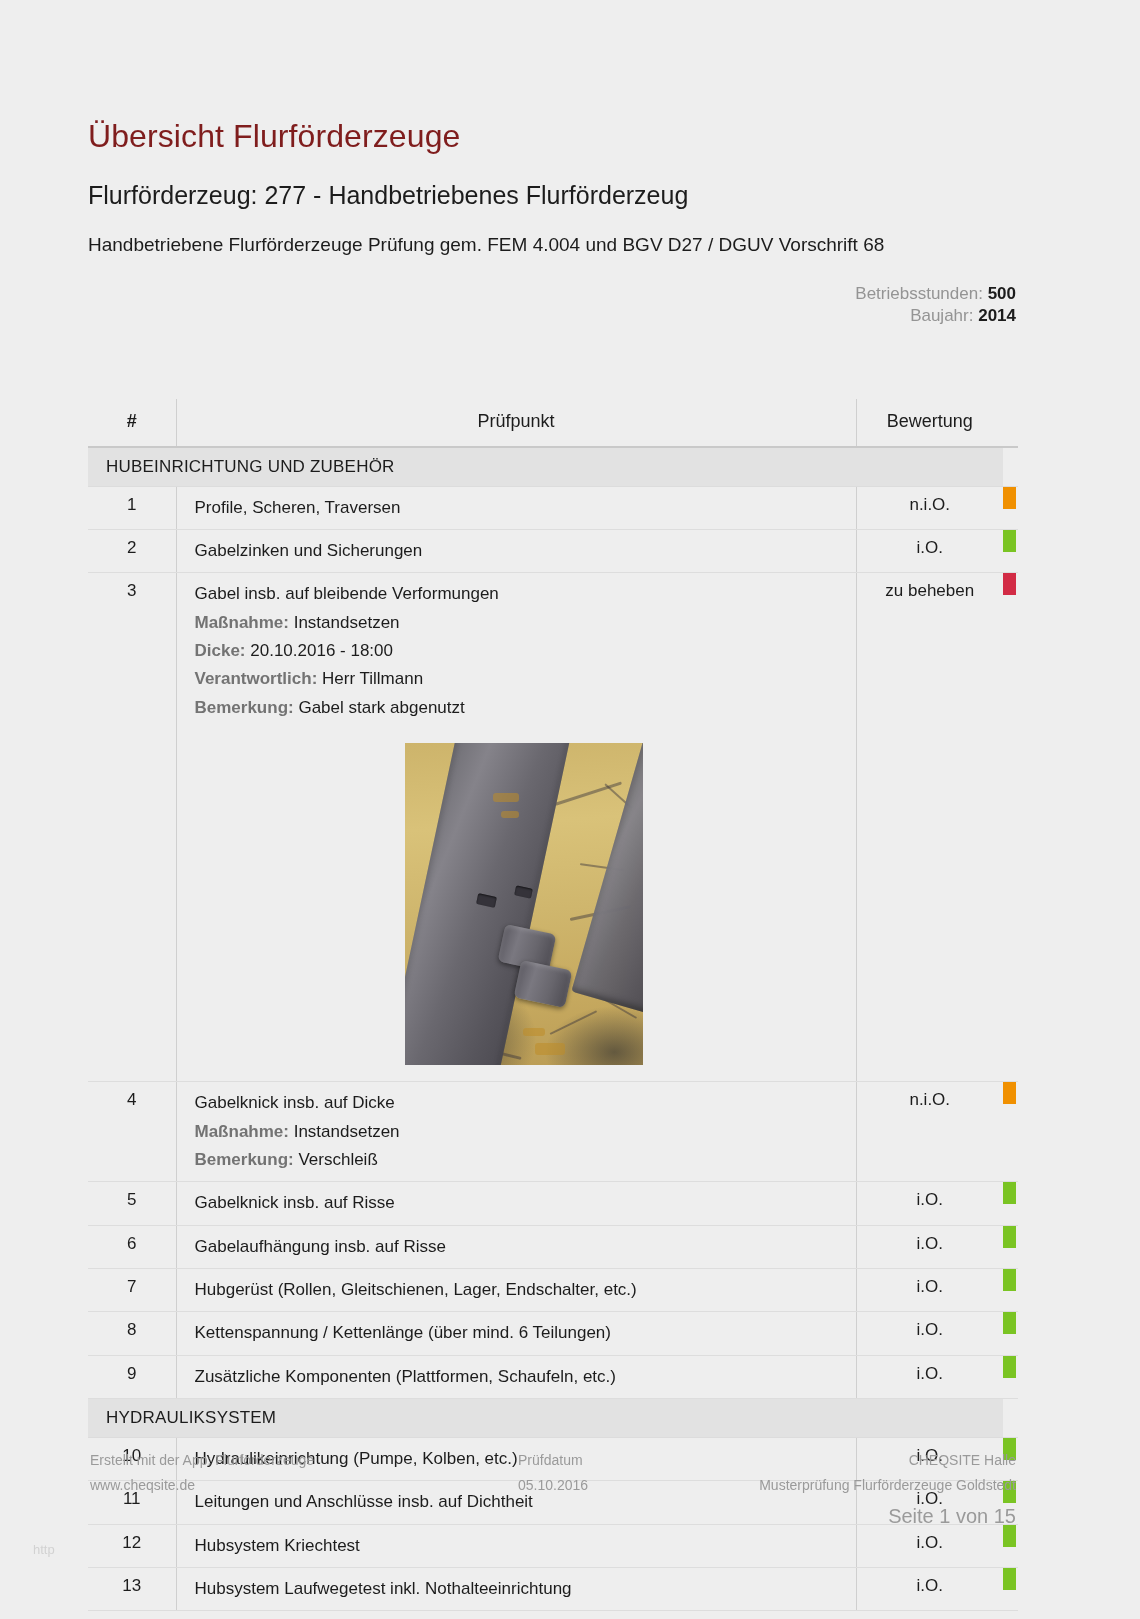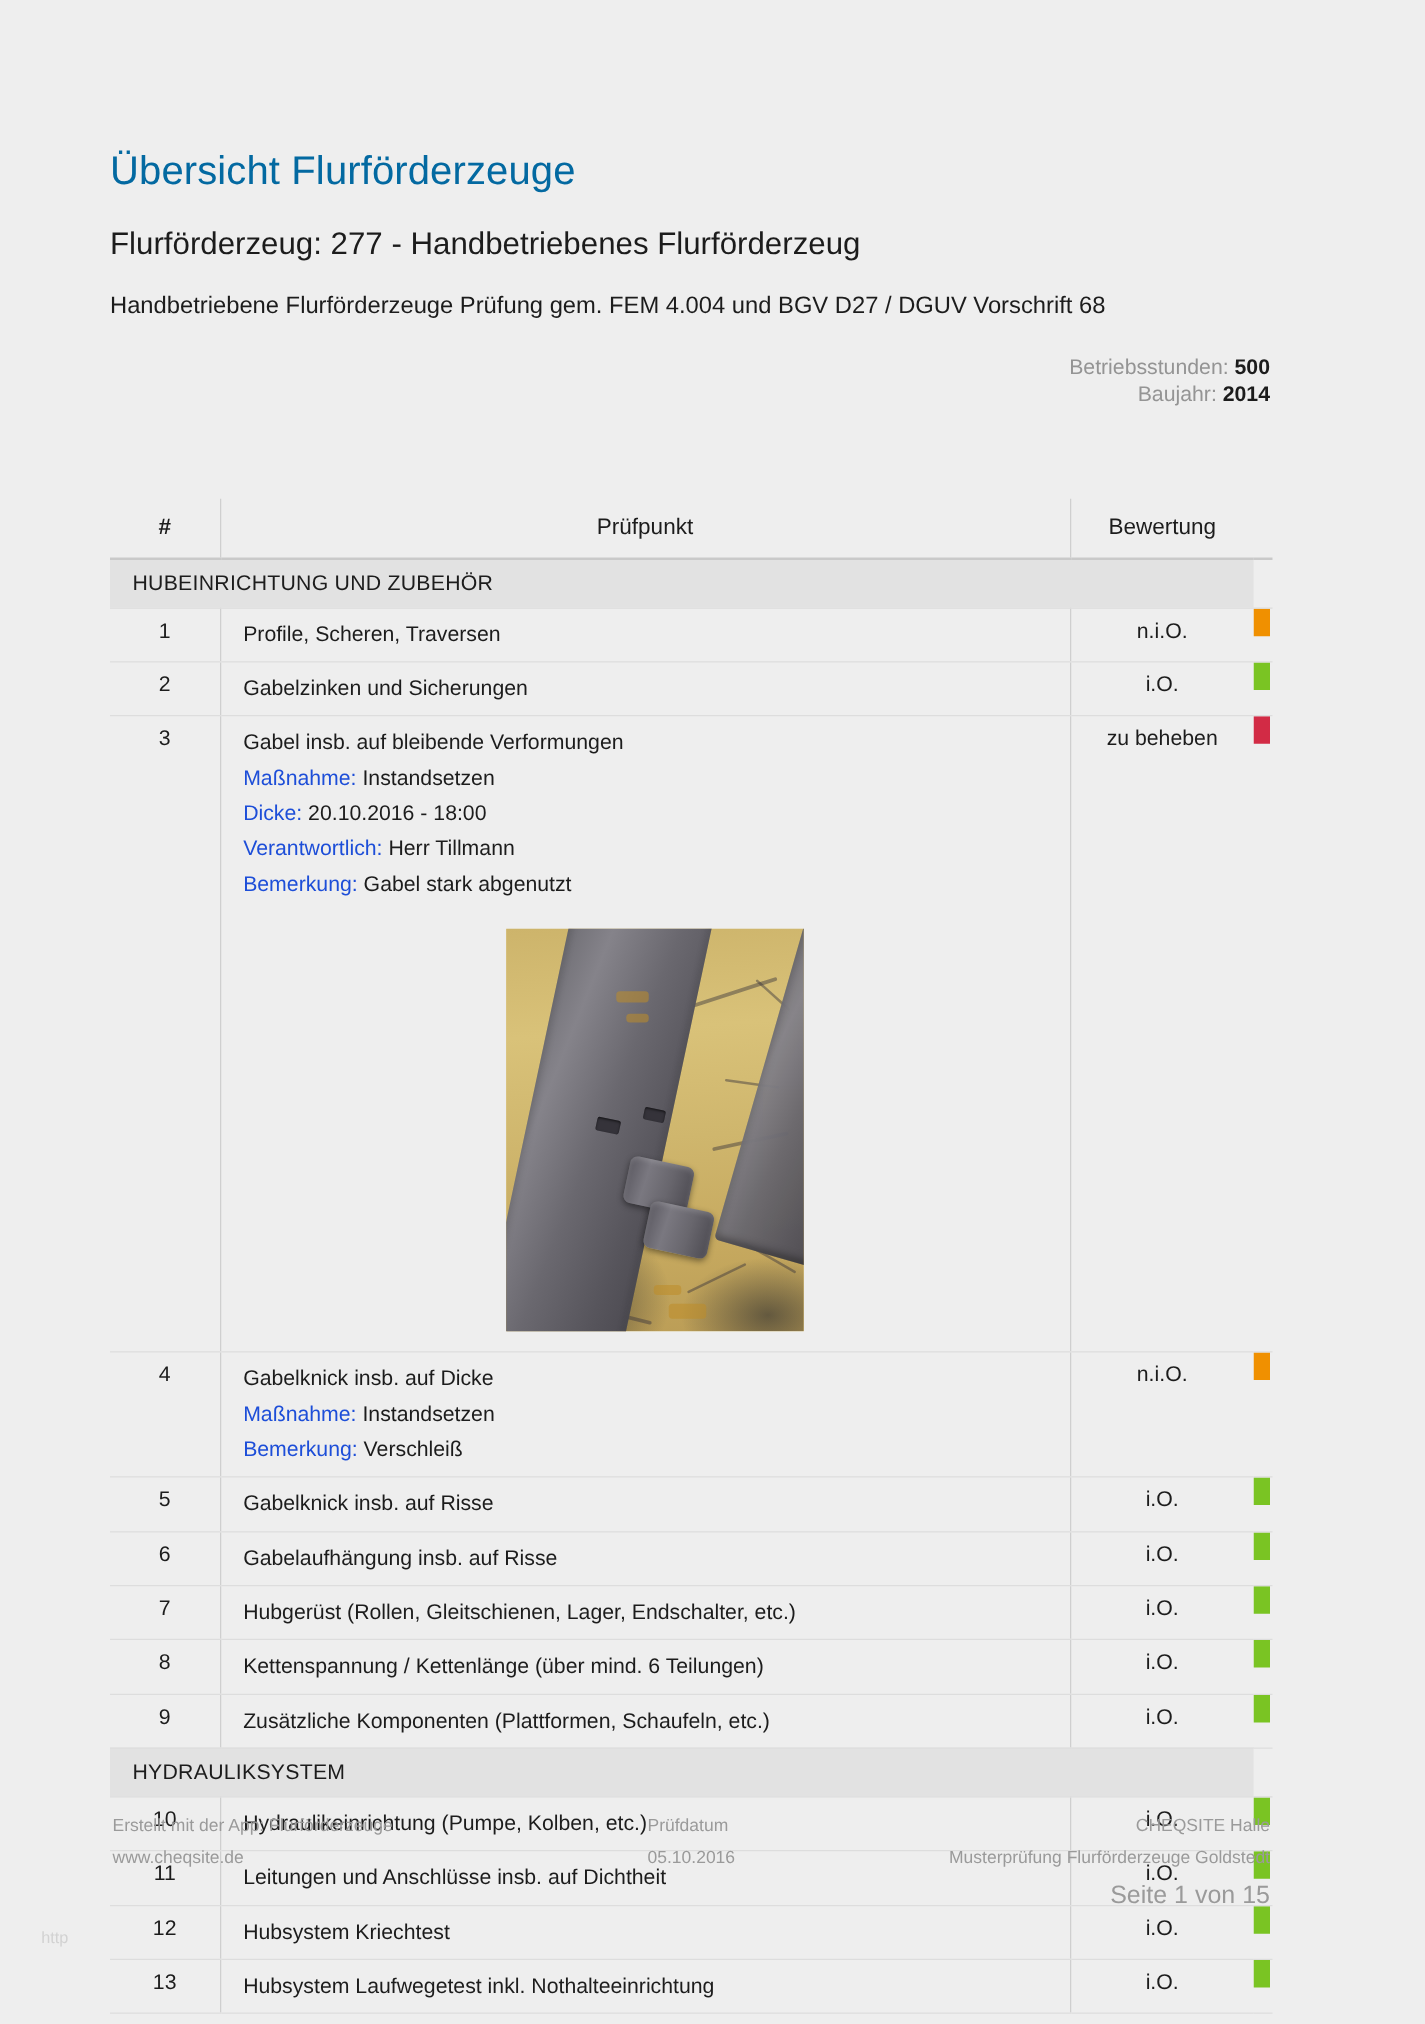--- a/index.html
+++ b/index.html
@@ -28,21 +28,21 @@
     position: absolute;
     left: 88px;
     top: 118px;
     width: 930px;
   }
 
   
   .doc-title {
     font-size: 32px;
     font-weight: normal;
-    color: #0369a1;
+    color: #7f1d1d;
     margin: 0 0 26px 0;
     letter-spacing: 0.1px;
   }
   .doc-subtitle {
     font-size: 25px;
     font-weight: normal;
     color: #1c1c1c;
     margin: 0 0 20px 0;
   }
   .doc-desc {
@@ -140,21 +140,21 @@
     width: 13px;
     height: 100%;
     min-height: 22px;
   }
 
   .detail-line {
     font-size: 17px;
     line-height: 1.55;
     margin-top: 2px;
   }
-  .detail-label { color: #1d4ed8; }
+  .detail-label { color: #737373; font-weight: bold; }
   .detail-value { color: #1c1c1c; }
 
   
   .photo-block { padding: 22px 0 8px 0; }
   .photo {
     width: 238px;
     height: 322px;
     margin-left: 210px;
     position: relative;
     overflow: hidden;

